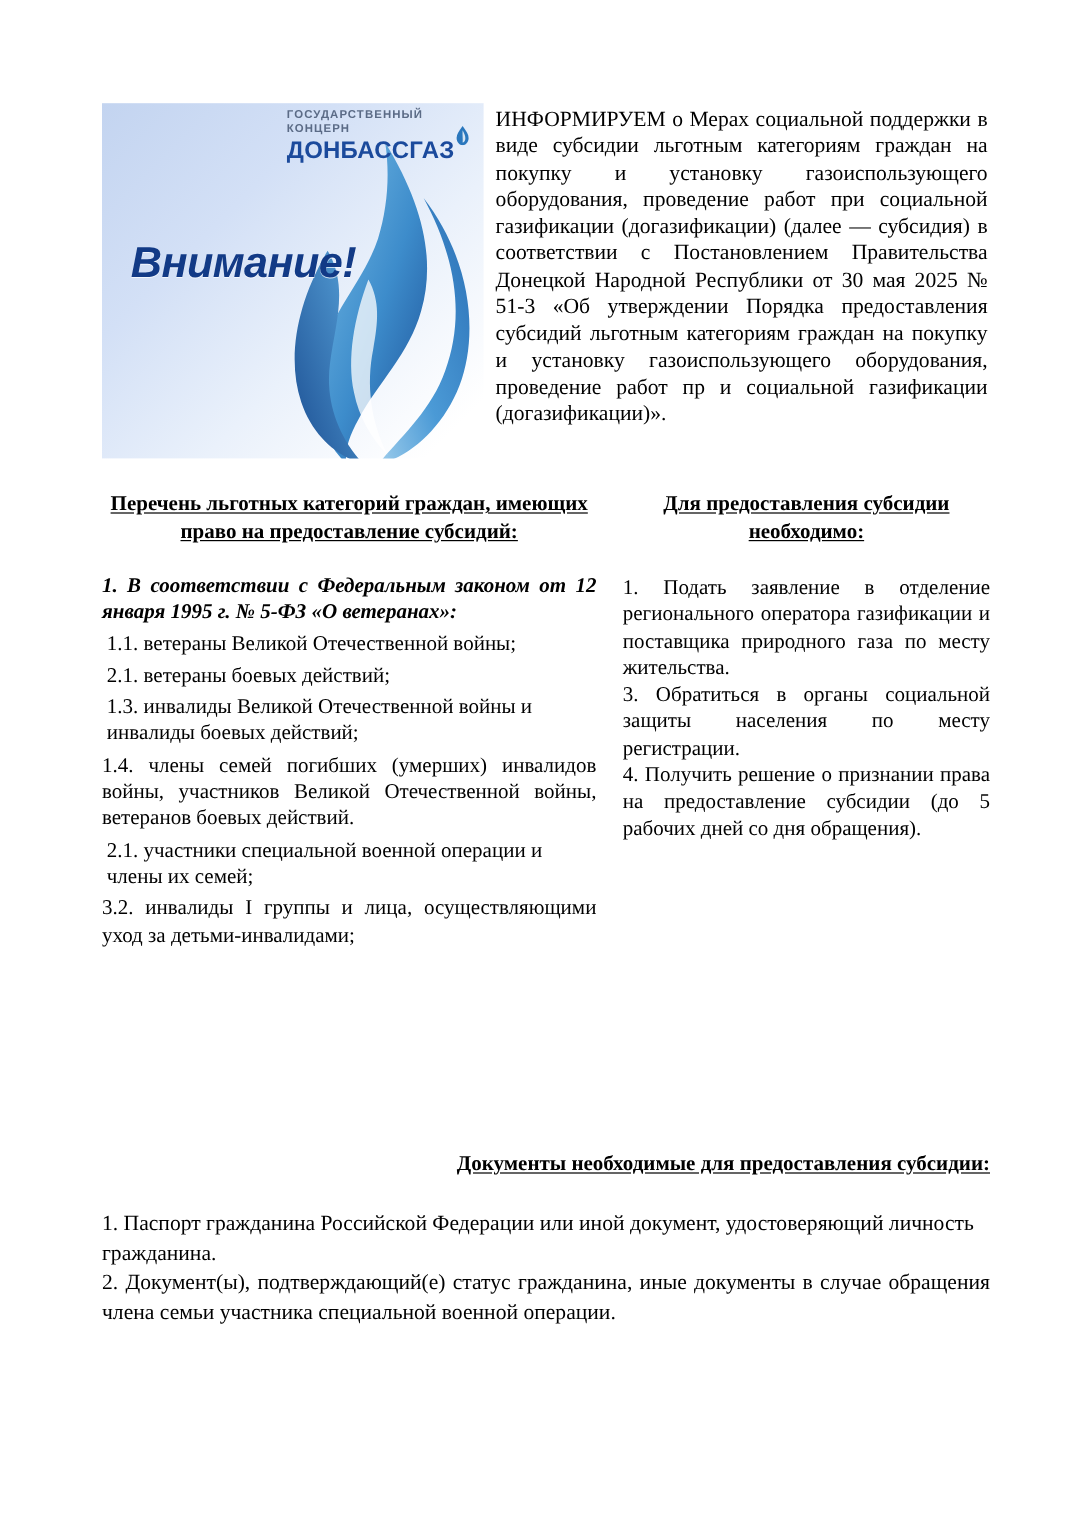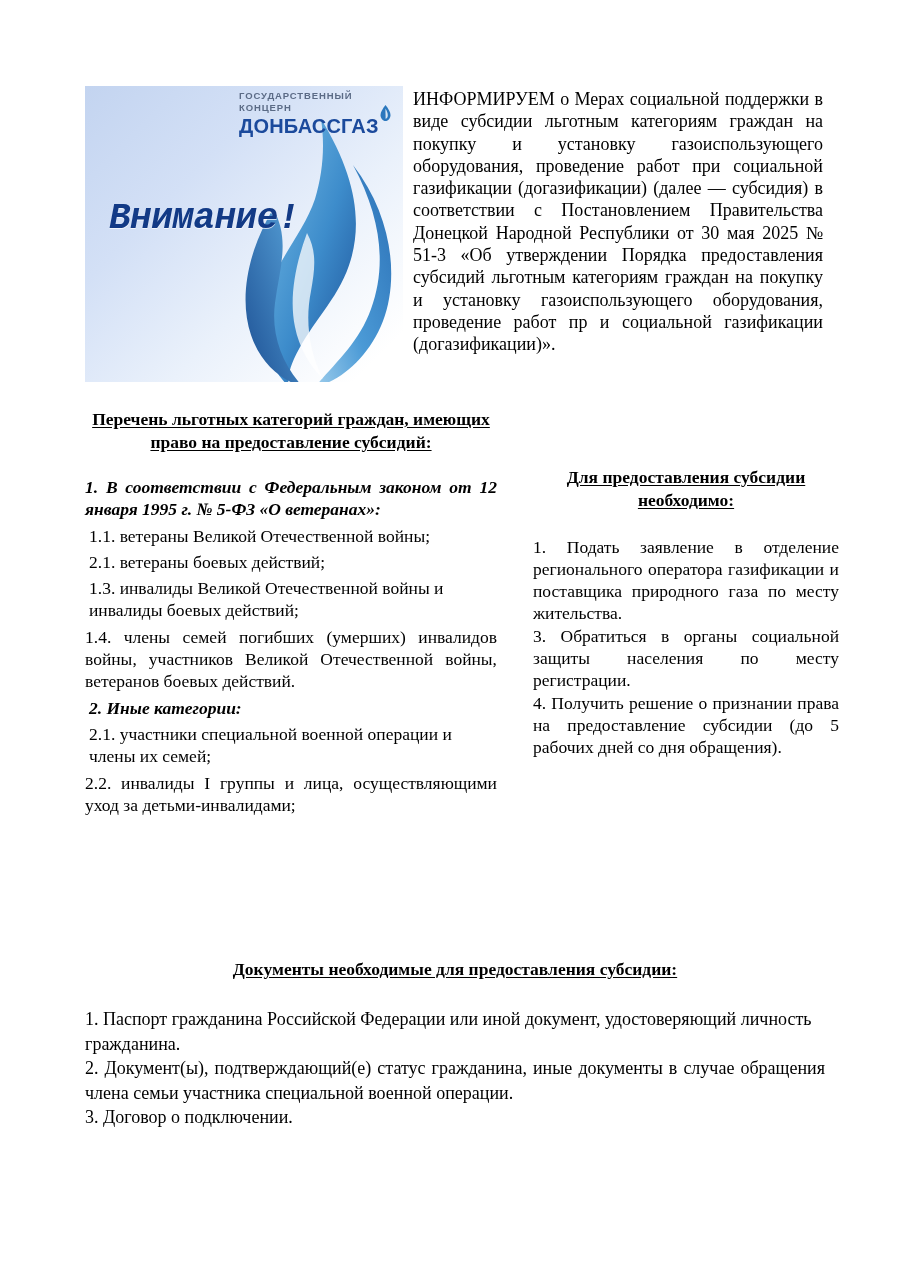--- a/index.html
+++ b/index.html
@@ -82,21 +82,21 @@
     right: 10px;
     bottom: -6px;
     width: 190px;
     height: 275px;
   }
 
   .banner-word {
     position: absolute;
     left: 24px;
     top: 112px;
-    font-family: Liberation Mono, monospace;
+    font-family: Liberation Sans, sans-serif;
     font-style: italic;
     font-weight: 700;
     font-size: 36px;
     letter-spacing: -0.5px;
     color: #123a86;
     text-shadow: 0 1px 0 rgba(255,255,255,0.7);
   }
 
   .intro {
     flex: 1 1 auto;
@@ -118,22 +118,21 @@
     hyphens: none;
   }
 
   
   .columns {
     position: absolute;
     left: 85px;
     top: 408px;
     width: 740px;
     display: flex;
-    gap: 36px;
-    align-items: center;
+    gap: 22px;
   }
   .col-left  { width: 412px; flex: 0 0 412px; }
   .col-right { width: 306px; flex: 0 0 306px; }
 
   .col-head {
     font-weight: 700;
     font-size: 17.5px;
     line-height: 23px;
     text-align: center;
     text-decoration: underline;
@@ -165,21 +164,21 @@
   .bottom {
     position: absolute;
     left: 85px;
     top: 958px;
     width: 740px;
   }
   .bottom-head {
     font-weight: 700;
     font-size: 17.5px;
     line-height: 23px;
-    text-align: center;
+    text-align: right;
     text-decoration: underline;
     text-underline-offset: 2px;
   }
   .bottom-body {
     margin-top: 26px;
     font-size: 18px;
     line-height: 24.5px;
     font-family: Liberation Serif, serif;
   }
   .bottom-body .p-just,
@@ -242,38 +241,36 @@
   <div class="columns">
 
     <div class="col-left">
       <div class="col-head">Перечень льготных категорий граждан, имеющих право на предоставление субсидий:</div>
       <div class="col-body" id="left-list">
           <p class="p-just bi">1. В соответствии с Федеральным законом от 12 января 1995 г. № 5-ФЗ «О ветеранах»:</p>
           <p class="p-left">1.1. ветераны Великой Отечественной войны;</p>
           <p class="p-left">2.1. ветераны боевых действий;</p>
           <p class="p-left">1.3. инвалиды Великой Отечественной войны и инвалиды боевых действий;</p>
           <p class="p-just">1.4. члены семей погибших (умерших) инвалидов войны, участников Великой Отечественной войны, ветеранов боевых действий.</p>
-          <p class="p-left bi">2. Иные категории:</p>
           <p class="p-left">2.1. участники специальной военной операции и члены их семей;</p>
-          <p class="p-just">2.2. инвалиды I группы и лица, осуществляющими уход за детьми-инвалидами;</p>
+          <p class="p-just">3.2. инвалиды I группы и лица, осуществляющими уход за детьми-инвалидами;</p>
         </div>
     </div>
 
     <div class="col-right">
       <div class="col-head">Для предоставления субсидии необходимо:</div>
       <div class="col-body" id="right-list">
           <p class="p-just">1. Подать заявление в отделение регионального оператора газификации и поставщика природного газа по месту жительства.</p>
           <p class="p-just">3. Обратиться в органы социальной защиты населения по месту регистрации.</p>
           <p class="p-just">4. Получить решение о признании права на предоставление субсидии (до 5 рабочих дней со дня обращения).</p>
         </div>
     </div>
   </div>
 
   <div class="bottom">
     <div class="bottom-head">Документы необходимые для предоставления субсидии:</div>
     <div class="bottom-body" id="bottom-list">
         <p class="p-left">1. Паспорт гражданина Российской Федерации или иной документ, удостоверяющий личность гражданина.</p>
         <p class="p-just">2. Документ(ы), подтверждающий(е) статус гражданина, иные документы в случае обращения члена семьи участника специальной военной операции.</p>
-        <p class="p-left">3. Договор о подключении.</p>
       </div>
   </div>
 
 </div>
 
 </body></html>

